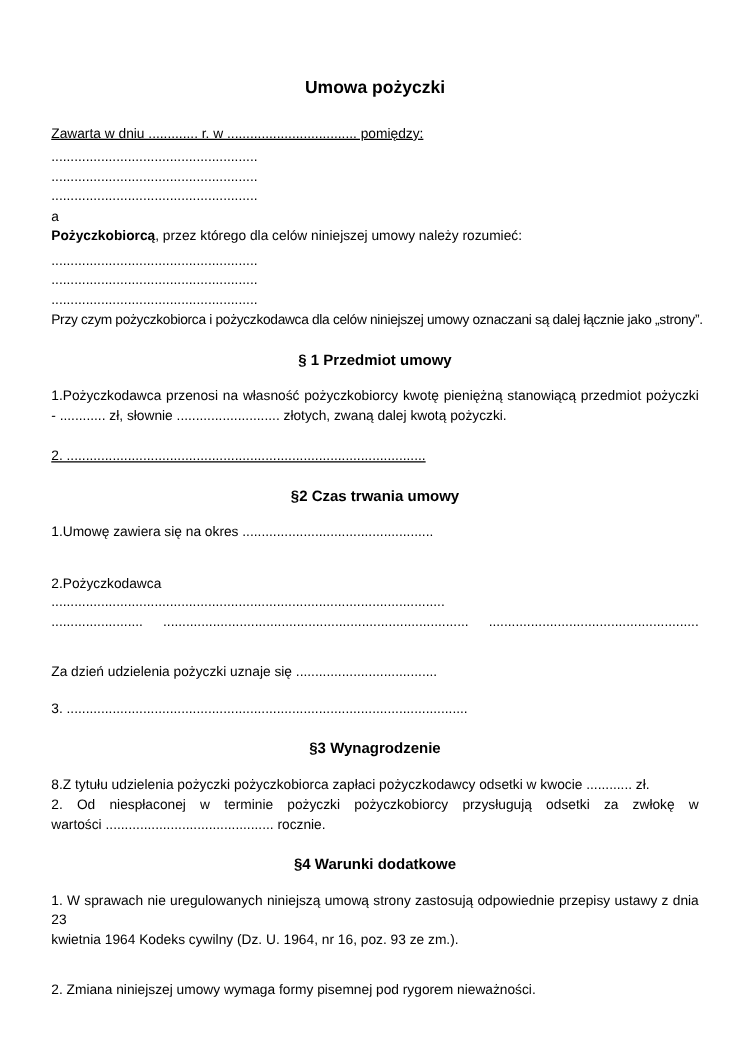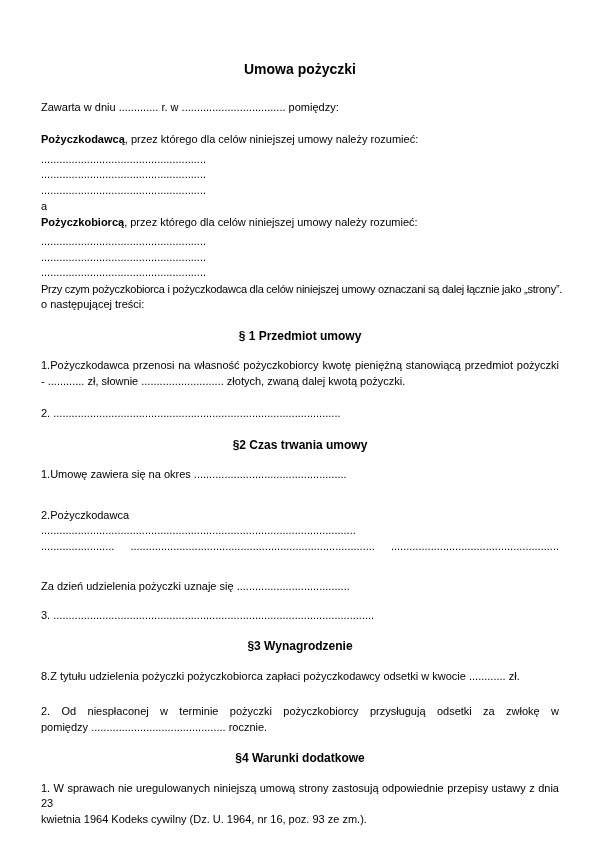--- a/index.html
+++ b/index.html
@@ -26,74 +26,72 @@
     font-size: 12px;
     font-weight: bold;
     text-align: center;
     margin: 16px 0 14px 0;
   }
   .line { margin: 0; }
   p { margin: 0; }
   .mt13 { margin-top: 13px; }
   .mt14 { margin-top: 14px; }
   .mt15 { margin-top: 25px; }
-  .mt16 { margin-top: 20px; }
-  .mt17 { margin-top: 17px; }
+  .mt16 { margin-top: 1px; }
+  .mt17 { margin-top: 17px; text-decoration: underline; }
   .jf { text-align: justify; text-align-last: justify; }
   .tight { letter-spacing: -0.25px; white-space: nowrap; text-align: right; }
   .fillgroup { margin: 4px 0 1px 0; }
   .fillgroup .line { margin: 0; }
   strong { font-weight: bold; }
 </style>
 </head>
 <body>
 
 <div class="page">
 
   <h1 class="title">Umowa pożyczki</h1>
 
   <p class="line mt17">Zawarta w dniu ............. r. w .................................. pomiędzy:</p>
 
-  <p class="line mt17"><strong>Pożyczkodawcą</strong><span>, przez którego dla celów niniejszej umowy należy rozumieć:</span></p>
 
   <div class="fillgroup">
     <p class="line">......................................................</p>
     <p class="line">......................................................</p>
     <p class="line">......................................................</p>
   </div>
 
   <p class="line">a</p>
 
   <p class="line"><strong>Pożyczkobiorcą</strong><span>, przez którego dla celów niniejszej umowy należy rozumieć:</span></p>
 
   <div class="fillgroup">
     <p class="line">......................................................</p>
     <p class="line">......................................................</p>
     <p class="line">......................................................</p>
   </div>
 
   <p class="line tight">Przy czym pożyczkobiorca i pożyczkodawca dla celów niniejszej umowy oznaczani są dalej łącznie jako „strony”.</p>
-  <p class="line">o następującej treści:</p>
 
   <h2 class="heading">§ 1 Przedmiot umowy</h2>
   <p class="line jf mt14">1.Pożyczkodawca przenosi na własność pożyczkobiorcy kwotę pieniężną stanowiącą przedmiot pożyczki</p>
   <p class="line">- ............ zł, słownie ........................... złotych, zwaną dalej kwotą pożyczki.</p>
   <p class="line mt17">2. ..............................................................................................</p>
 
   <h2 class="heading">§2 Czas trwania umowy</h2>
   <p class="line mt14">1.Umowę zawiera się na okres ..................................................</p>
   <p class="line mt15">2.Pożyczkodawca</p>
   <p class="line">.......................................................................................................</p>
   <p class="line jf"><span>........................</span> <span>................................................................................</span> <span>.......................................................</span></p>
   <p class="line mt15">Za dzień udzielenia pożyczki uznaje się .....................................</p>
   <p class="line mt13">3. .........................................................................................................</p>
 
   <h2 class="heading">§3 Wynagrodzenie</h2>
   <p class="line mt14">8.Z tytułu udzielenia pożyczki pożyczkobiorca zapłaci pożyczkodawcy odsetki w kwocie ............ zł.</p>
   <p class="line jf mt16">2. Od niespłaconej w terminie pożyczki pożyczkobiorcy przysługują odsetki za zwłokę w</p>
-  <p class="line">pomiędzy ............................................ rocznie.</p>
+  <p class="line">wartości ............................................ rocznie.</p>
 
   <h2 class="heading">§4 Warunki dodatkowe</h2>
   <p class="line jf mt14">1. W sprawach nie uregulowanych niniejszą umową strony zastosują odpowiednie przepisy ustawy z dnia 23</p>
   <p class="line">kwietnia 1964 Kodeks cywilny (Dz. U. 1964, nr 16, poz. 93 ze zm.).</p>
   <p class="line mt15">2. Zmiana niniejszej umowy wymaga formy pisemnej pod rygorem nieważności.</p>
 
 </div>
 
 </body></html>

